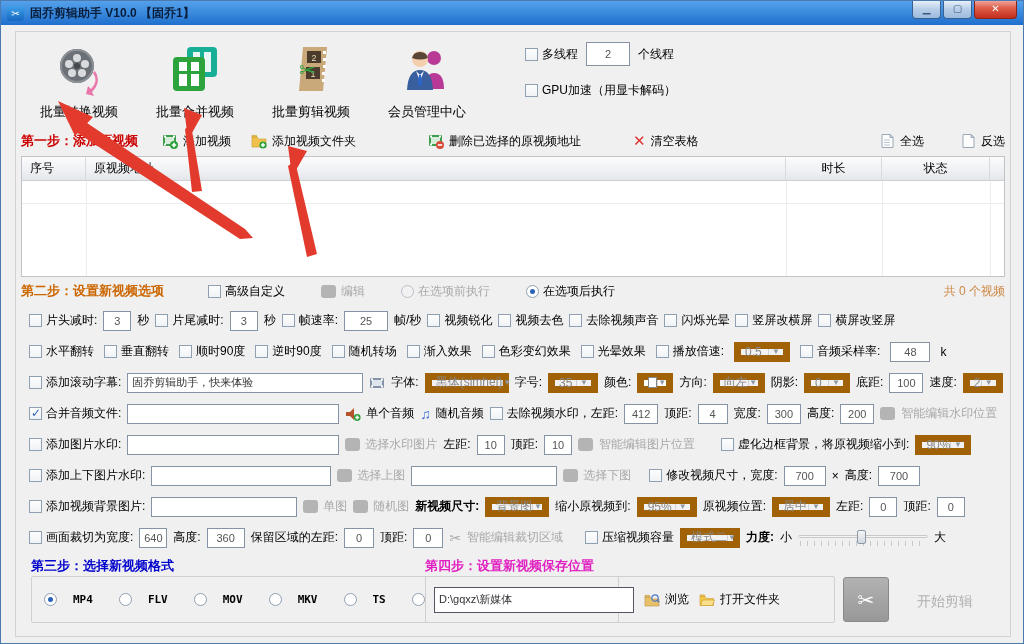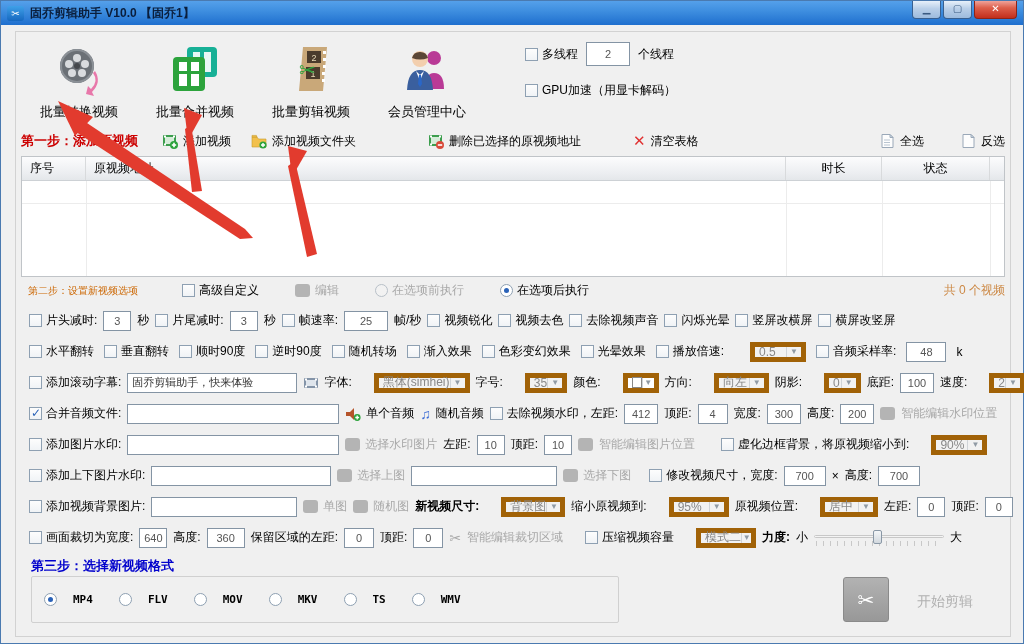--- a/index.html
+++ b/index.html
@@ -25,41 +25,41 @@
   
   .ck { display:inline-flex; align-items:center; gap:4px; white-space:nowrap; cursor:pointer; }
   .box { width:13px; height:13px; border:1px solid #8ea0b2; background:linear-gradient(180deg,#fdfdfd,#f0f3f6); display:inline-block; flex:0 0 auto; position:relative; }
   .box.on::after { content:"✓"; position:absolute; left:1px; top:-2px; color:#2a62b8; font-size:12px; font-weight:bold; }
   .radio { width:13px; height:13px; border:1px solid #8ea0b2; border-radius:50%; background:#fff; display:inline-block; flex:0 0 auto; position:relative; }
   .radio.on::after { content:""; position:absolute; left:3px; top:3px; width:5px; height:5px; border-radius:50%; background:#2a62b8; }
   .radio.dis { background:#f2f2f2; border-color:#b8c0c8; }
   .num, .txt { height:20px; border:1px solid #8494a4; background:#fff; font-size:11px; color:#555; font-family:"Liberation Sans","DejaVu Sans",sans-serif; }
   .num { text-align:center; }
   .txt { padding:0 4px; color:#333; }
-  .dd { display:inline-flex; align-items:center; height:20px; border:5px solid #a16207; background:#f2f2f2; color:#888; padding-left:4px; white-space:nowrap;margin-left:16px; }
+  .dd { display:inline-flex; align-items:center; height:20px; border:7px solid #a16207; background:#f2f2f2; color:#888; padding-left:4px; white-space:nowrap; }
   .dd .dd-a { margin-left:auto; width:15px; height:100%; display:flex; align-items:center; justify-content:center; color:#909aa4; font-size:8px; border-left:1px solid #d0d4d8; }
   .glabel { color:#a8a8a8; white-space:nowrap; }
   .blabel { white-space:nowrap; }
   .ic16 { width:16px; height:16px; display:inline-block; flex:0 0 auto; }
   .smart-ic { width:15px; height:13px; background:#b4b4b4; border-radius:3px; display:inline-block; flex:0 0 auto; }
   
   .step1bar { position:absolute; left:20px; top:131px; width:984px; display:flex; align-items:center; gap:6px; }
   .s1title { color:#cc0000; font-weight:bold; font-size:13px; margin-right:18px; }
   .tbtn { display:inline-flex; align-items:center; gap:5px; cursor:pointer; white-space:nowrap; }
   .redx { color:#e03030; font-weight:bold; font-size:15px; }
   
   .vtable { position:absolute; left:20px; top:155px; width:984px; height:121px; border:1px solid #c0c4c8; background:#fff; }
   .thead { display:flex; height:24px; background:linear-gradient(180deg,#fcfcfd,#eceef1 70%,#e4e7ea); border-bottom:1px solid #cdd1d5; }
   .th { padding-left:8px; line-height:23px; border-right:1px solid #d8dadc; text-align:left; }
   .th.c { text-align:center; padding-left:0; }
   .tbody { position:relative; height:95px; }
   .vline { position:absolute; top:0; bottom:0; width:1px; background:#ececec; }
   .rline { position:absolute; left:0; right:0; height:1px; background:#ececec; }
   .step2bar { position:absolute; left:20px; top:281px; width:984px; display:flex; align-items:center; gap:8px; }
-  .s2title { color:#cc6600; font-weight:normal; font-size:10px; margin-right:36px;margin-left:7px; }
+  .s2title { color:#cc6600; font-weight:bold; font-size:13px; margin-right:36px; }
   .count { margin-left:auto; color:#cc8844; }
   
   .opts { position:absolute; left:0; top:304px; width:1024px; }
   .row { display:flex; align-items:center; gap:6px; padding-left:28px; height:31px; white-space:nowrap; }
   
   .slider { position:relative; width:130px; height:18px; }
   .strack { position:absolute; left:0; right:0; top:6px; height:3px; border:1px solid #c8c8c8; border-radius:2px; background:#f4f4f4; }
   .sticks { position:absolute; left:2px; right:2px; top:12px; height:5px; background:repeating-linear-gradient(90deg,#c8c8c8 0 1px,transparent 1px 7px); }
   .sthumb { position:absolute; left:45%; top:1px; width:9px; height:14px; background:linear-gradient(180deg,#f4f6f8,#d2d8de); border:1px solid #8a98a6; border-radius:2px; }
   
@@ -381,36 +381,36 @@
       <input class="txt" style="width: 236px;" value="固乔剪辑助手，快来体验">
       <span class="ic16"><svg viewBox="0 0 16 16" width="16" height="16">
             <rect x="1" y="3" width="14" height="10" rx="1" fill="#8494a8"></rect>
             <rect x="3" y="5" width="10" height="6" fill="#dfe5ec"></rect>
             <rect x="2" y="3.5" width="2" height="2" fill="#fff"></rect>
             <rect x="2" y="10.5" width="2" height="2" fill="#fff"></rect>
             <rect x="12" y="3.5" width="2" height="2" fill="#fff"></rect>
             <rect x="12" y="10.5" width="2" height="2" fill="#fff"></rect>
           </svg></span>
       <span class="blabel">字体:</span>
-      <span class="dd" style="width:100px">
+      <span class="dd" style="width:84px">
           <span>黑体(simhei)</span>
           <span class="dd-a">▼</span>
         </span>
       <span class="blabel">字号:</span>
       <span class="dd" style="width:50px">
           <span>35</span>
           <span class="dd-a">▼</span>
         </span>
       <span class="blabel">颜色:</span>
       <span class="dd" style="width:36px;background:#fff">
           <span style="width:13px;height:11px;border:1px solid #888;background:#fff"></span>
           <span class="dd-a">▼</span>
         </span>
       <span class="blabel">方向:</span>
-      <span class="dd" style="width:72px">
+      <span class="dd" style="width:52px">
           <span>向左</span>
           <span class="dd-a">▼</span>
         </span>
       <span class="blabel">阴影:</span>
       <span class="dd" style="width:46px">
           <span>0</span>
           <span class="dd-a">▼</span>
         </span>
       <span class="blabel">底距:</span>
       <input class="num" style="width: 34px;" value="100">
@@ -597,20 +597,41 @@
     <label class="fmt">
         <span class="radio"></span>
         <span>TS</span>
       </label>
     <label class="fmt">
         <span class="radio"></span>
         <span>WMV</span>
       </label>
   </div>
 
+  <div class="s4title">第四步：设置新视频保存位置</div>
+  <div class="gbox savebox">
+    <input class="txt" style="width: 200px; height: 26px; border-color: rgb(85, 85, 102);" value="D:\gqxz\新媒体">
+    <span class="tbtn">
+      <span class="ic16"><svg viewBox="0 0 16 16" width="16" height="16">
+            <path d="M1 5 l5 0 1.5 2 7.5 0 0 7 -14 0z" fill="#e8c06a" stroke="#b89040" stroke-width=".6"></path>
+            <path d="M1 5 l0 -1.6 4.4 0 .6 1.6z" fill="#e8c06a" stroke="#b89040" stroke-width=".6"></path>
+            <circle cx="11" cy="6" r="3.2" fill="none" stroke="#4a78c8" stroke-width="1.2"></circle>
+            <path d="M13.2 8.2 l2 2" stroke="#4a78c8" stroke-width="1.4"></path>
+          </svg></span>
+      <span class="blabel">浏览</span>
+    </span>
+    <span class="tbtn">
+      <span class="ic16"><svg viewBox="0 0 16 16" width="16" height="16">
+            <path d="M1 4.5 l5 0 1.5 2 7 0 0 7 -13.5 0z" fill="#f5c84c" stroke="#c89a2e" stroke-width=".6"></path>
+            <path d="M1 4.5 l0 -1.6 4.4 0 .6 1.6z" fill="#f5c84c" stroke="#c89a2e" stroke-width=".6"></path>
+            <path d="M3.5 8 h12 l-2 5.5 H1.8z" fill="#fbdf8a" stroke="#c89a2e" stroke-width=".6"></path>
+          </svg></span>
+      <span class="blabel">打开文件夹</span>
+    </span>
+  </div>
   <div class="startbtn"><span>✂</span></div>
   <div class="startlabel">开始剪辑</div>
 
   <svg class="arrows" width="1024" height="644">
     <g fill="#e23b2e">
       <polygon points="57,100 92,116 74,135"></polygon>
       <polygon points="83,120 244,228 252,237 239,238 75,131"></polygon>
       <polygon points="183,107 201,114 187,139"></polygon>
       <polygon points="190,124 201,190 191,191 184,128"></polygon>
       <polygon points="287,145 306,150 291,176"></polygon>

